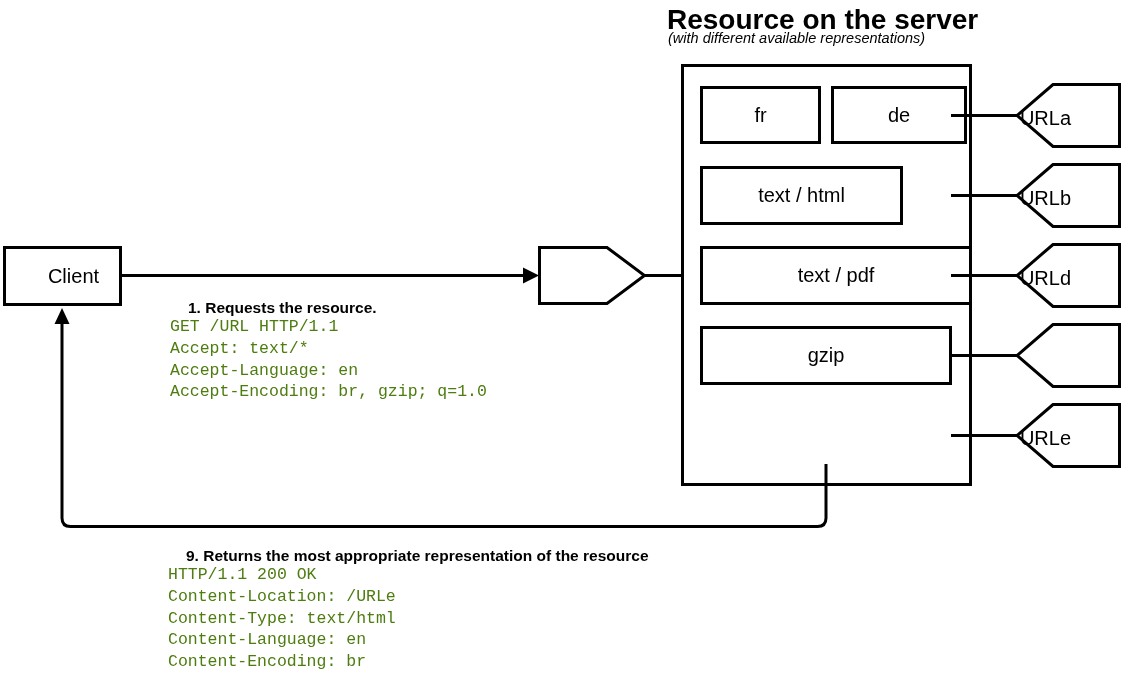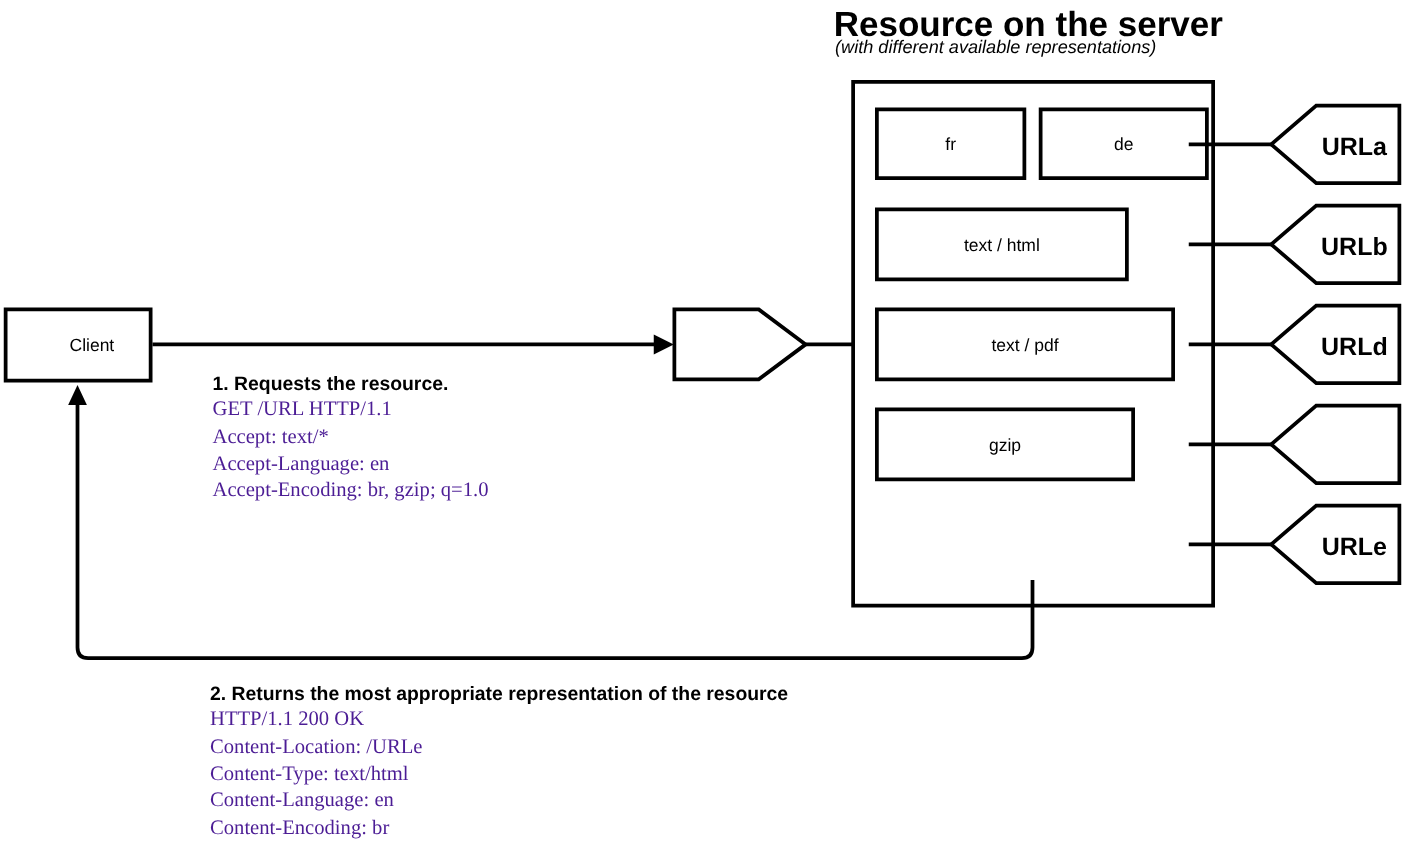--- a/index.html
+++ b/index.html
@@ -34,56 +34,57 @@
     font-style: italic;
     white-space: nowrap;
   }
   .box {
     box-sizing: border-box;
     border: 3px solid #000000;
     background: transparent;
     display: flex;
     align-items: center;
     justify-content: center;
-    font-size: 14px;
+    font-size: 20px;
   }
   .client-box { left: 3px; top: 246px; width: 119px; height: 60px; padding-left: 22px; }
   .server-box { left: 681px; top: 64px; width: 291px; height: 422px; }
   .rep-fr   { left: 700px; top: 86px;  width: 121px; height: 58px; }
   .rep-de   { left: 831px; top: 86px;  width: 136px; height: 58px; }
   .rep-html { left: 700px; top: 166px; width: 203px; height: 59px; }
-  .rep-pdf  { left: 700px; top: 246px; width: 240px; height: 59px; }
-  .rep-gzip { left: 700px; top: 326px; width: 208px; height: 59px; }
+  .rep-pdf  { left: 700px; top: 246px; width: 272px; height: 59px; }
+  .rep-gzip { left: 700px; top: 326px; width: 252px; height: 59px; }
   .rep-br   { left: 700px; top: 406px; width: 252px; height: 59px; }
   .shape-label {
     display: flex;
     align-items: center;
     justify-content: center;
     font-size: 20px;
   }
   .url-node-label { left: 540px; top: 247px; width: 70px; height: 57px; }
-  .tag-label { left: 1046px; width: 75px; height: 62px; font-weight: bold; }
+  .tag-label { left: 1008px; width: 75px; height: 62px; }
   .tag-label-a { top: 87px; }
   .tag-label-b { top: 167px; }
   .tag-label-c { top: 247px; }
   .tag-label-d { top: 327px; }
   .tag-label-e { top: 407px; }
   .step-heading {
     font-size: 15.5px;
     font-weight: bold;
     white-space: nowrap;
+    margin-left: 18px;
   }
   .req-heading { left: 170px; top: 299px; }
   .res-heading { left: 168px; top: 547px; }
   .code {
-    font-family: Liberation Serif, serif;
+    font-family: Liberation Mono, monospace;
     font-size: 16.5px;
     line-height: 21.8px;
     white-space: pre;
-    color: #4c1d95;
+    color: #4d7c0f;
   }
   .req-code { left: 170px; top: 316px; }
   .res-code { left: 168px; top: 564px; }
 </style>
 </head>
 <body>
 
 <div class="canvas">
 
   <svg class="layer" viewBox="0 0 1127 679" xmlns="http://www.w3.org/2000/svg">
@@ -141,20 +142,20 @@
   <div class="abs shape-label tag-label tag-label-b">URLb</div>
   <div class="abs shape-label tag-label tag-label-c">URLd</div>
   <div class="abs shape-label tag-label tag-label-e">URLe</div>
 
   <div class="abs step-heading req-heading">1. Requests the resource.</div>
   <div class="abs code req-code">GET /URL HTTP/1.1
 Accept: text/*
 Accept-Language: en
 Accept-Encoding: br, gzip; q=1.0</div>
 
-  <div class="abs step-heading res-heading">2. Returns the most appropriate representation of the resource</div>
+  <div class="abs step-heading res-heading">9. Returns the most appropriate representation of the resource</div>
   <div class="abs code res-code">HTTP/1.1 200 OK
 Content-Location: /URLe
 Content-Type: text/html
 Content-Language: en
 Content-Encoding: br</div>
 
 </div>
 
 </body></html>

